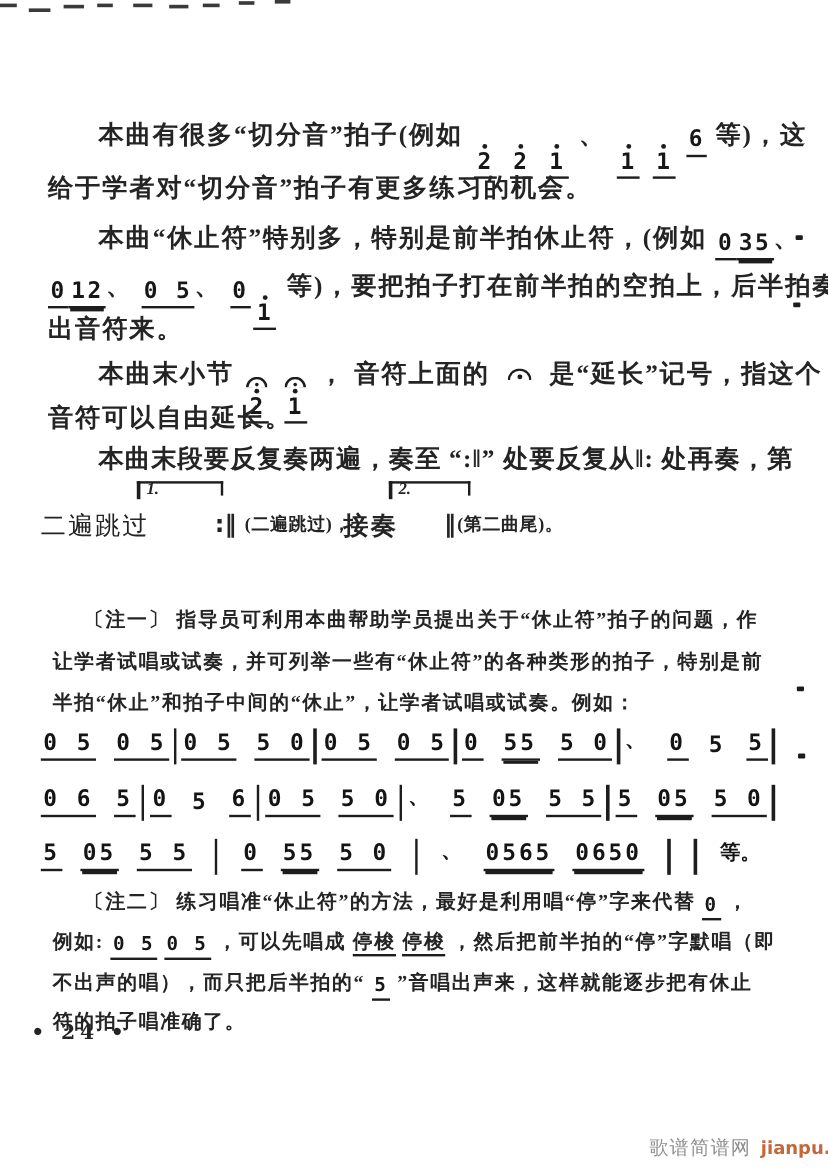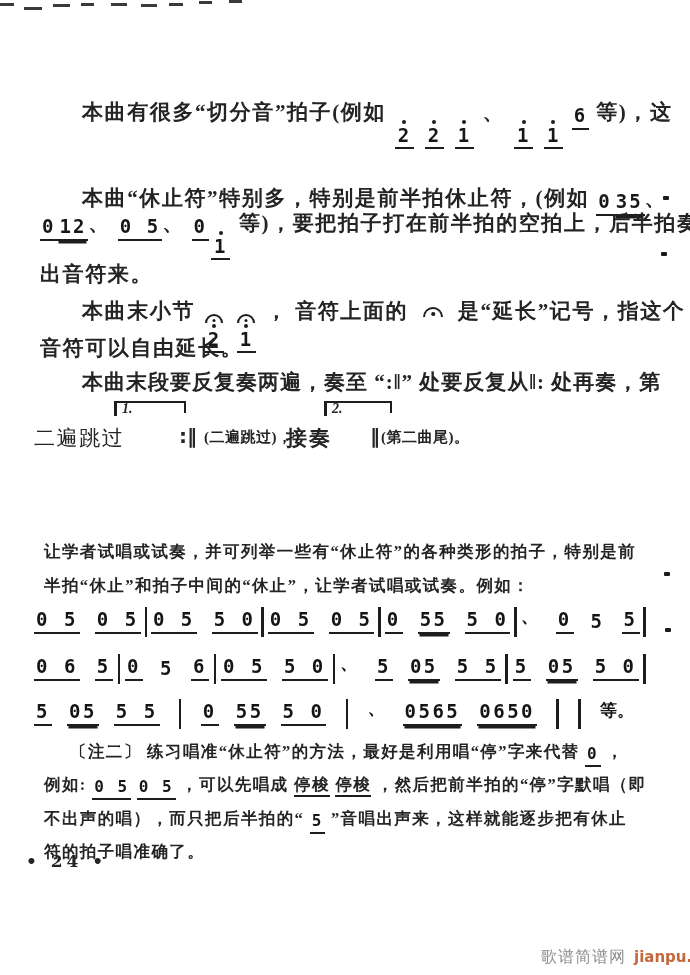--- a/index.html
+++ b/index.html
@@ -144,26 +144,27 @@
         <span class="idot"></span>
         <span class="digit u1">1</span>
       </span>
     <span class="inote">
         <span class="idot"></span>
         <span class="digit u1">1</span>
       </span>
     <span class="mtok u1">6</span>
     <span>等)，这</span>
   </div>
+  <div class="bodyline" style="top:141px">给于学者对“切分音”拍子有更多练习的机会。</div>
 
   <div class="bodyline indent" style="top:183px">
     <span>本曲“休止符”特别多，特别是前半拍休止符，(例如</span>
     <span class="mtok u1">0</span><span class="mtok u2">35</span><span>、</span>
   </div>
-  <div class="bodyline" style="top:208px">
+  <div class="bodyline" style="top:223px">
     <span class="mtok u1">0</span><span class="mtok u2">12</span><span>、</span>
     <span class="mtok u1">0 5</span><span>、</span>
     <span class="mtok u1">0</span><span class="inote">
         <span class="idot"></span>
         <span class="digit u1">1</span>
       </span>
     <span>等)，要把拍子打在前半拍的空拍上，后半拍奏</span>
   </div>
   <div class="bodyline" style="top:259px">出音符来。</div>
 
@@ -197,20 +198,21 @@
 
   <div class="repline">
     <span class="rp-start">二遍跳过</span>
     <span class="rp-rep" style="left:145px">:‖</span>
     <span class="rp-small" style="left:170px">(二遍跳过)，</span>
     <span class="rp-jie" style="left:252px">接奏</span>
     <span class="rp-rep" style="left:336px">‖</span>
     <span class="rp-small" style="left:347px">(第二曲尾)。</span>
   </div>
 
+  <div class="noteline nindent" style="top:505px">〔注一〕 指导员可利用本曲帮助学员提出关于“休止符”拍子的问题，作</div>
   <div class="noteline" style="top:540px">让学者试唱或试奏，并可列举一些有“休止符”的各种类形的拍子，特别是前</div>
   <div class="noteline" style="top:574px">半拍“休止”和拍子中间的“休止”，让学者试唱或试奏。例如：</div>
 
   <div class="music-line" style="top:604px">
       <span class="bar">
         <span class="mtoken u1">0 5</span>
         <span class="mtoken u1">0 5</span>
       </span>
       <span class="barline"></span>
       <span class="bar">

